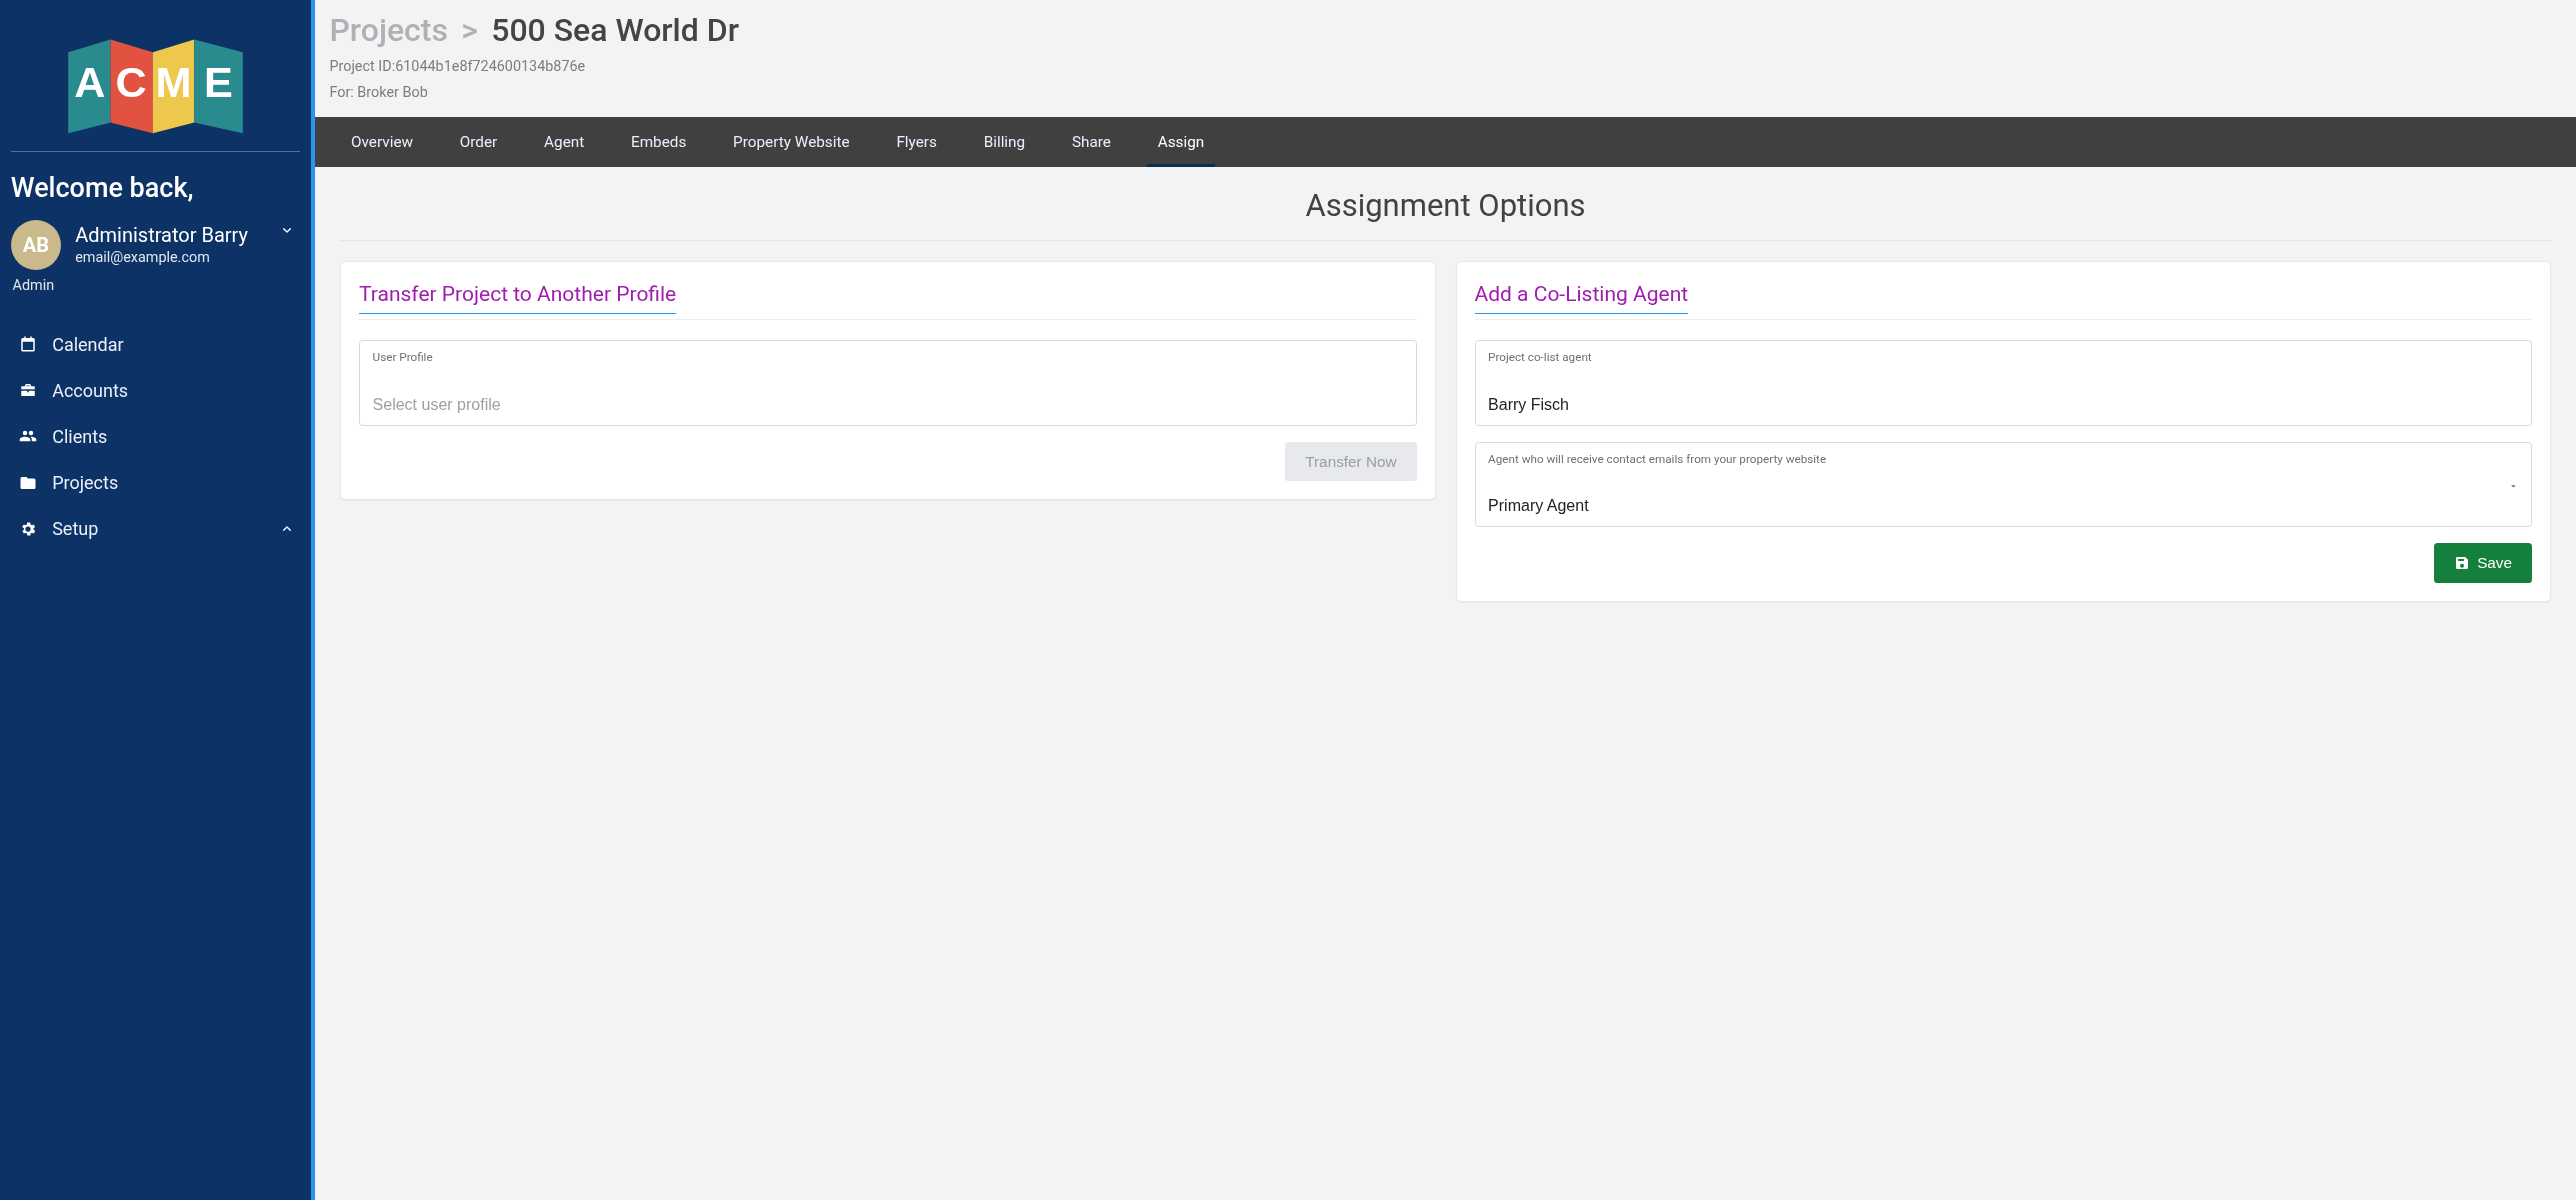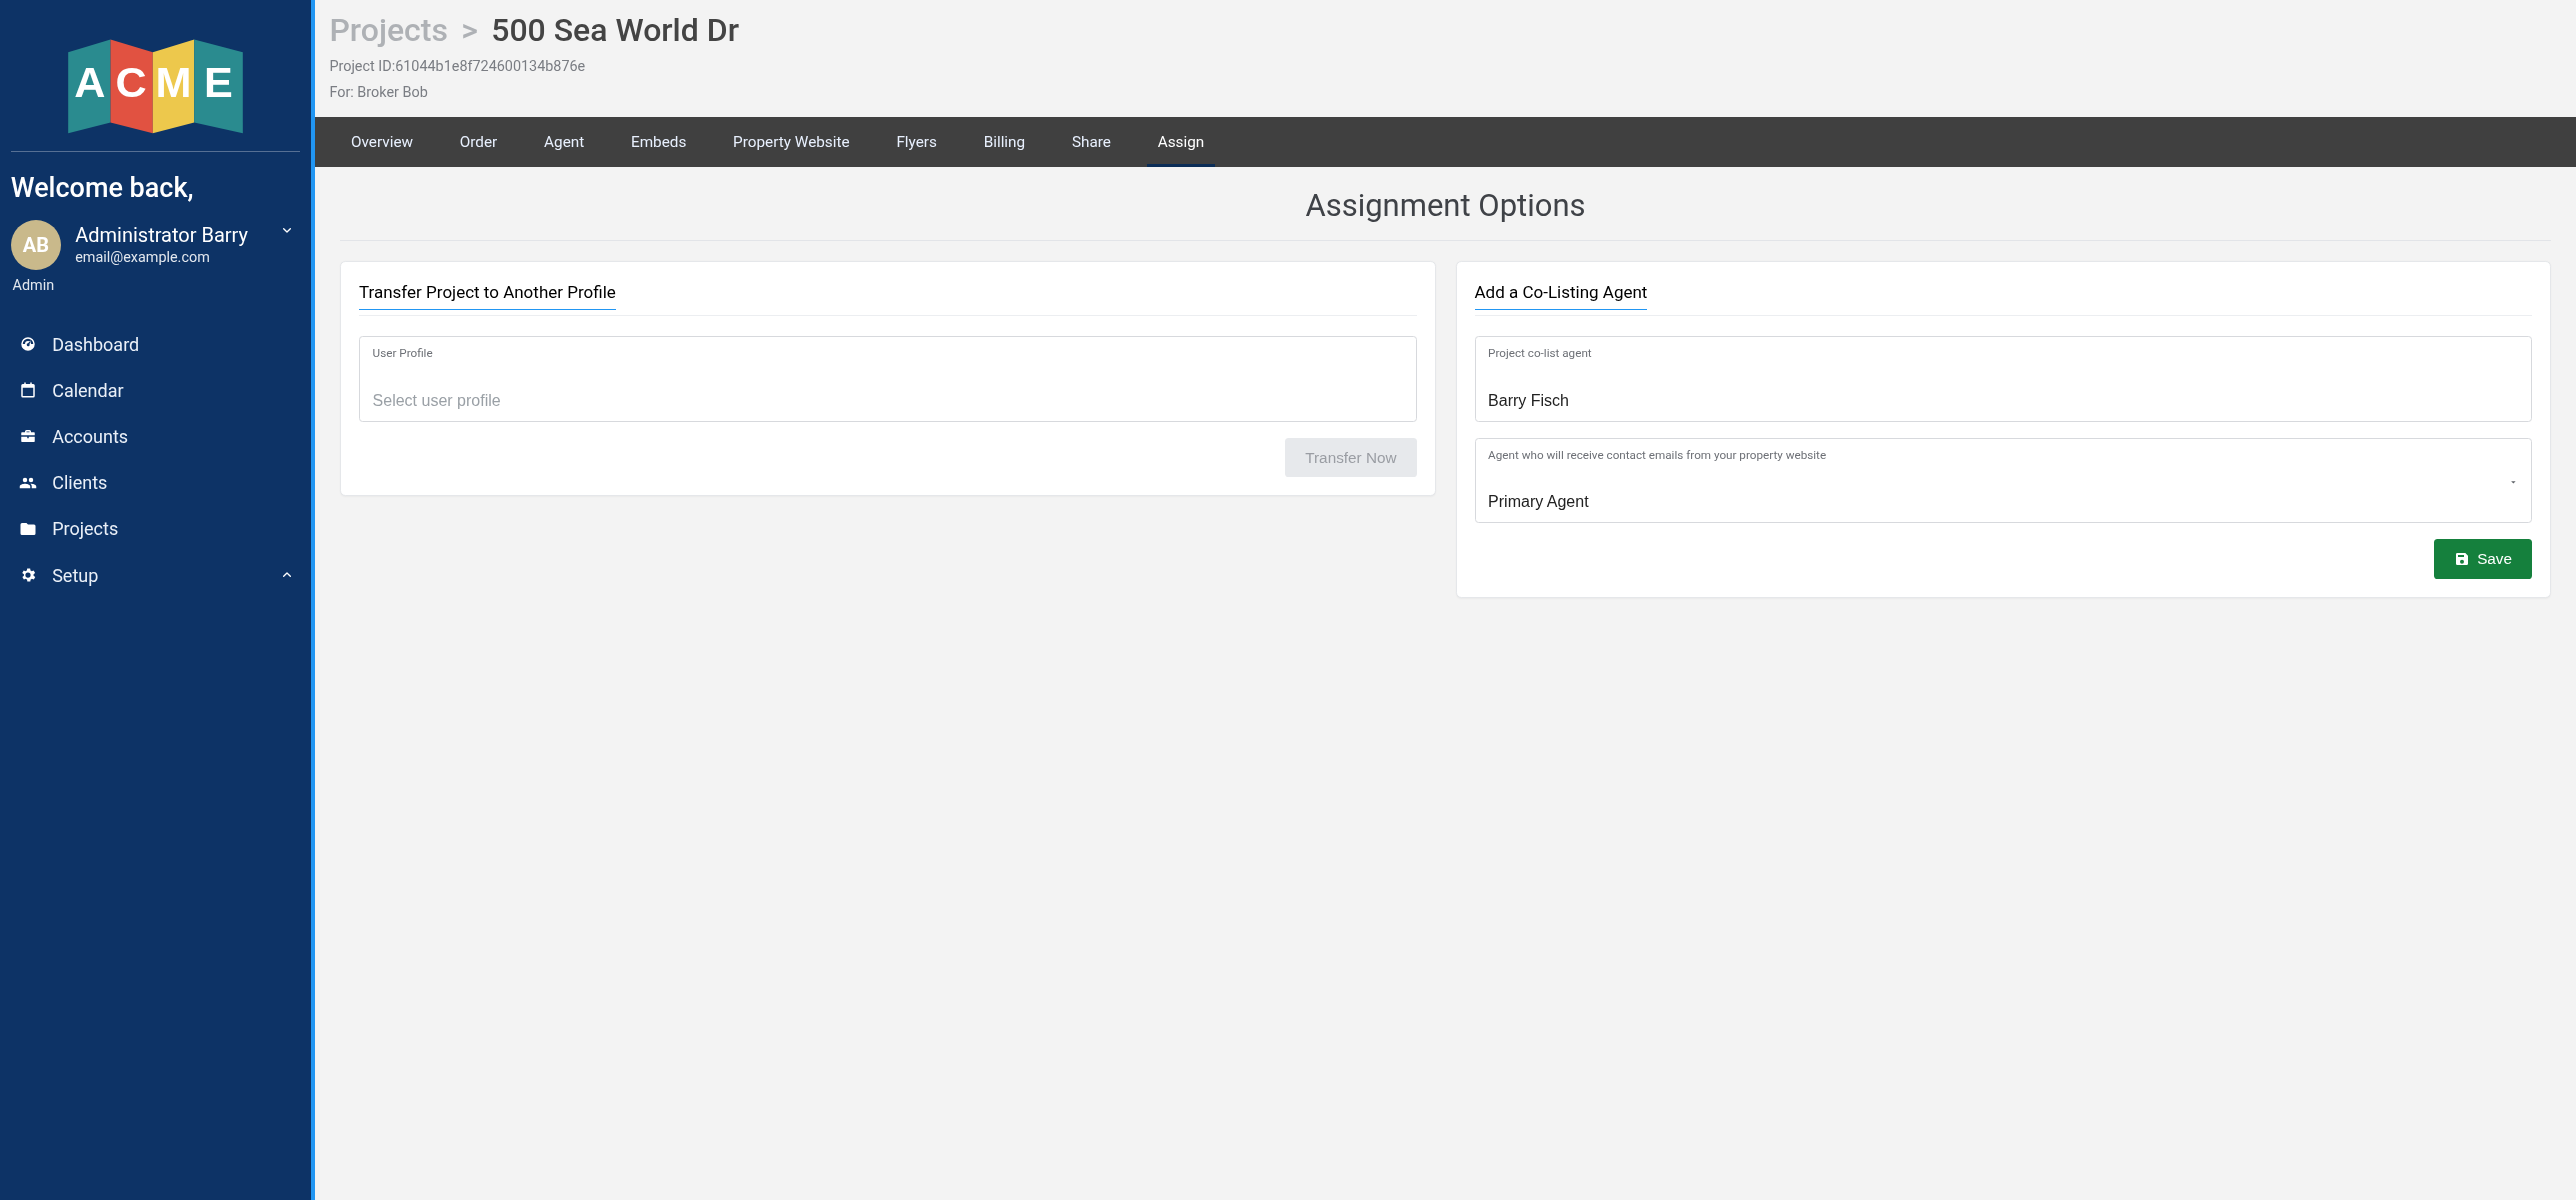--- a/index.html
+++ b/index.html
@@ -58,21 +58,21 @@
   .tab.active::after {
     content:""; position:absolute; left:12.6px; right:12.6px; bottom:0; height:2.7px; background:#0b2d57;
   }
 
   .content { padding: 20px 25px; }
   .section-title { text-align:center; font-size:31px; color:#3f4247; font-weight:400; margin-bottom:16px; }
   .hr { border:0; border-top:0.9px solid #e2e4e8; margin-bottom:20px; }
 
   .cards { display:flex; gap:20px; align-items:flex-start; }
   .card { background:#fff; border:0.9px solid #e5e7ea; border-radius:5.4px; padding: 20px 18px 18px 18px; flex:1; box-shadow:0 0.9px 1.8px rgba(0,0,0,0.04); }
-  .card-title { font-size:17px; color:#000000; font-weight:400; padding-bottom:7.2px; border-bottom:1.8px solid #2196f3; display:inline-block; margin-bottom:5.4px; }
+  .card-title { font-size:21px; color:#a21caf; font-weight:400; padding-bottom:7.2px; border-bottom:1.8px solid #2196f3; display:inline-block; margin-bottom:5.4px; }
   .card-divider { border:0; border-top:0.9px solid #eceef1; margin-bottom:20px; }
 
   .field { border:0.9px solid #d7d9dd; border-radius:3.6px; padding:9px 12.6px 10.8px 12.6px; margin-bottom:16px; position:relative; }
   .field-label { font-size:11.7px; color:#6d7076; display:block; margin-bottom:3.6px; }
   .field-input { border:none; outline:none; width:100%; font-size:16px; color:#222; background:transparent;margin-top:28px; }
   .field-input::placeholder { color:#9aa0a6; }
   .field .dropdown-caret { position:absolute; right:12.6px; top:50%; transform:translateY(-30%); }
 
   .card-actions { display:flex; justify-content:flex-end; }
   .btn { border:none; border-radius:3.6px; padding:10.8px 20px; font-size:15.3px; cursor:pointer; display:inline-flex; align-items:center; gap:7.2px; }
@@ -111,28 +111,20 @@
       </div>
       <span class="chev">
         <svg width="16" height="16" viewBox="0 0 24 24">
             <path d="M7 10l5 5 5-5" stroke="#fff" stroke-width="2" fill="none" stroke-linecap="round" stroke-linejoin="round"></path>
           </svg>
       </span>
     </div>
     <div class="role">Admin</div>
 
     <ul class="nav">
-      <li>
-        <span class="nicon">
-          <svg width="18" height="18" viewBox="0 0 24 24" fill="#fff">
-              <path d="M12 3a9 9 0 00-9 9 9 9 0 0018 0 9 9 0 00-9-9zm0 2a7 7 0 017 7h-3a4 4 0 00-8 0H5a7 7 0 017-7zm0 6l4-4-2 5a2 2 0 11-2-1z"></path>
-            </svg>
-        </span>
-        <span>Dashboard</span>
-      </li>
       <li>
         <span class="nicon">
           <svg width="18" height="18" viewBox="0 0 24 24" fill="#fff">
               <path d="M19 4h-2V2h-2v2H9V2H7v2H5a2 2 0 00-2 2v14a2 2 0 002 2h14a2 2 0 002-2V6a2 2 0 00-2-2zm0 16H5V9h14v11z"></path>
             </svg>
         </span>
         <span>Calendar</span>
       </li>
       <li>
         <span class="nicon">

